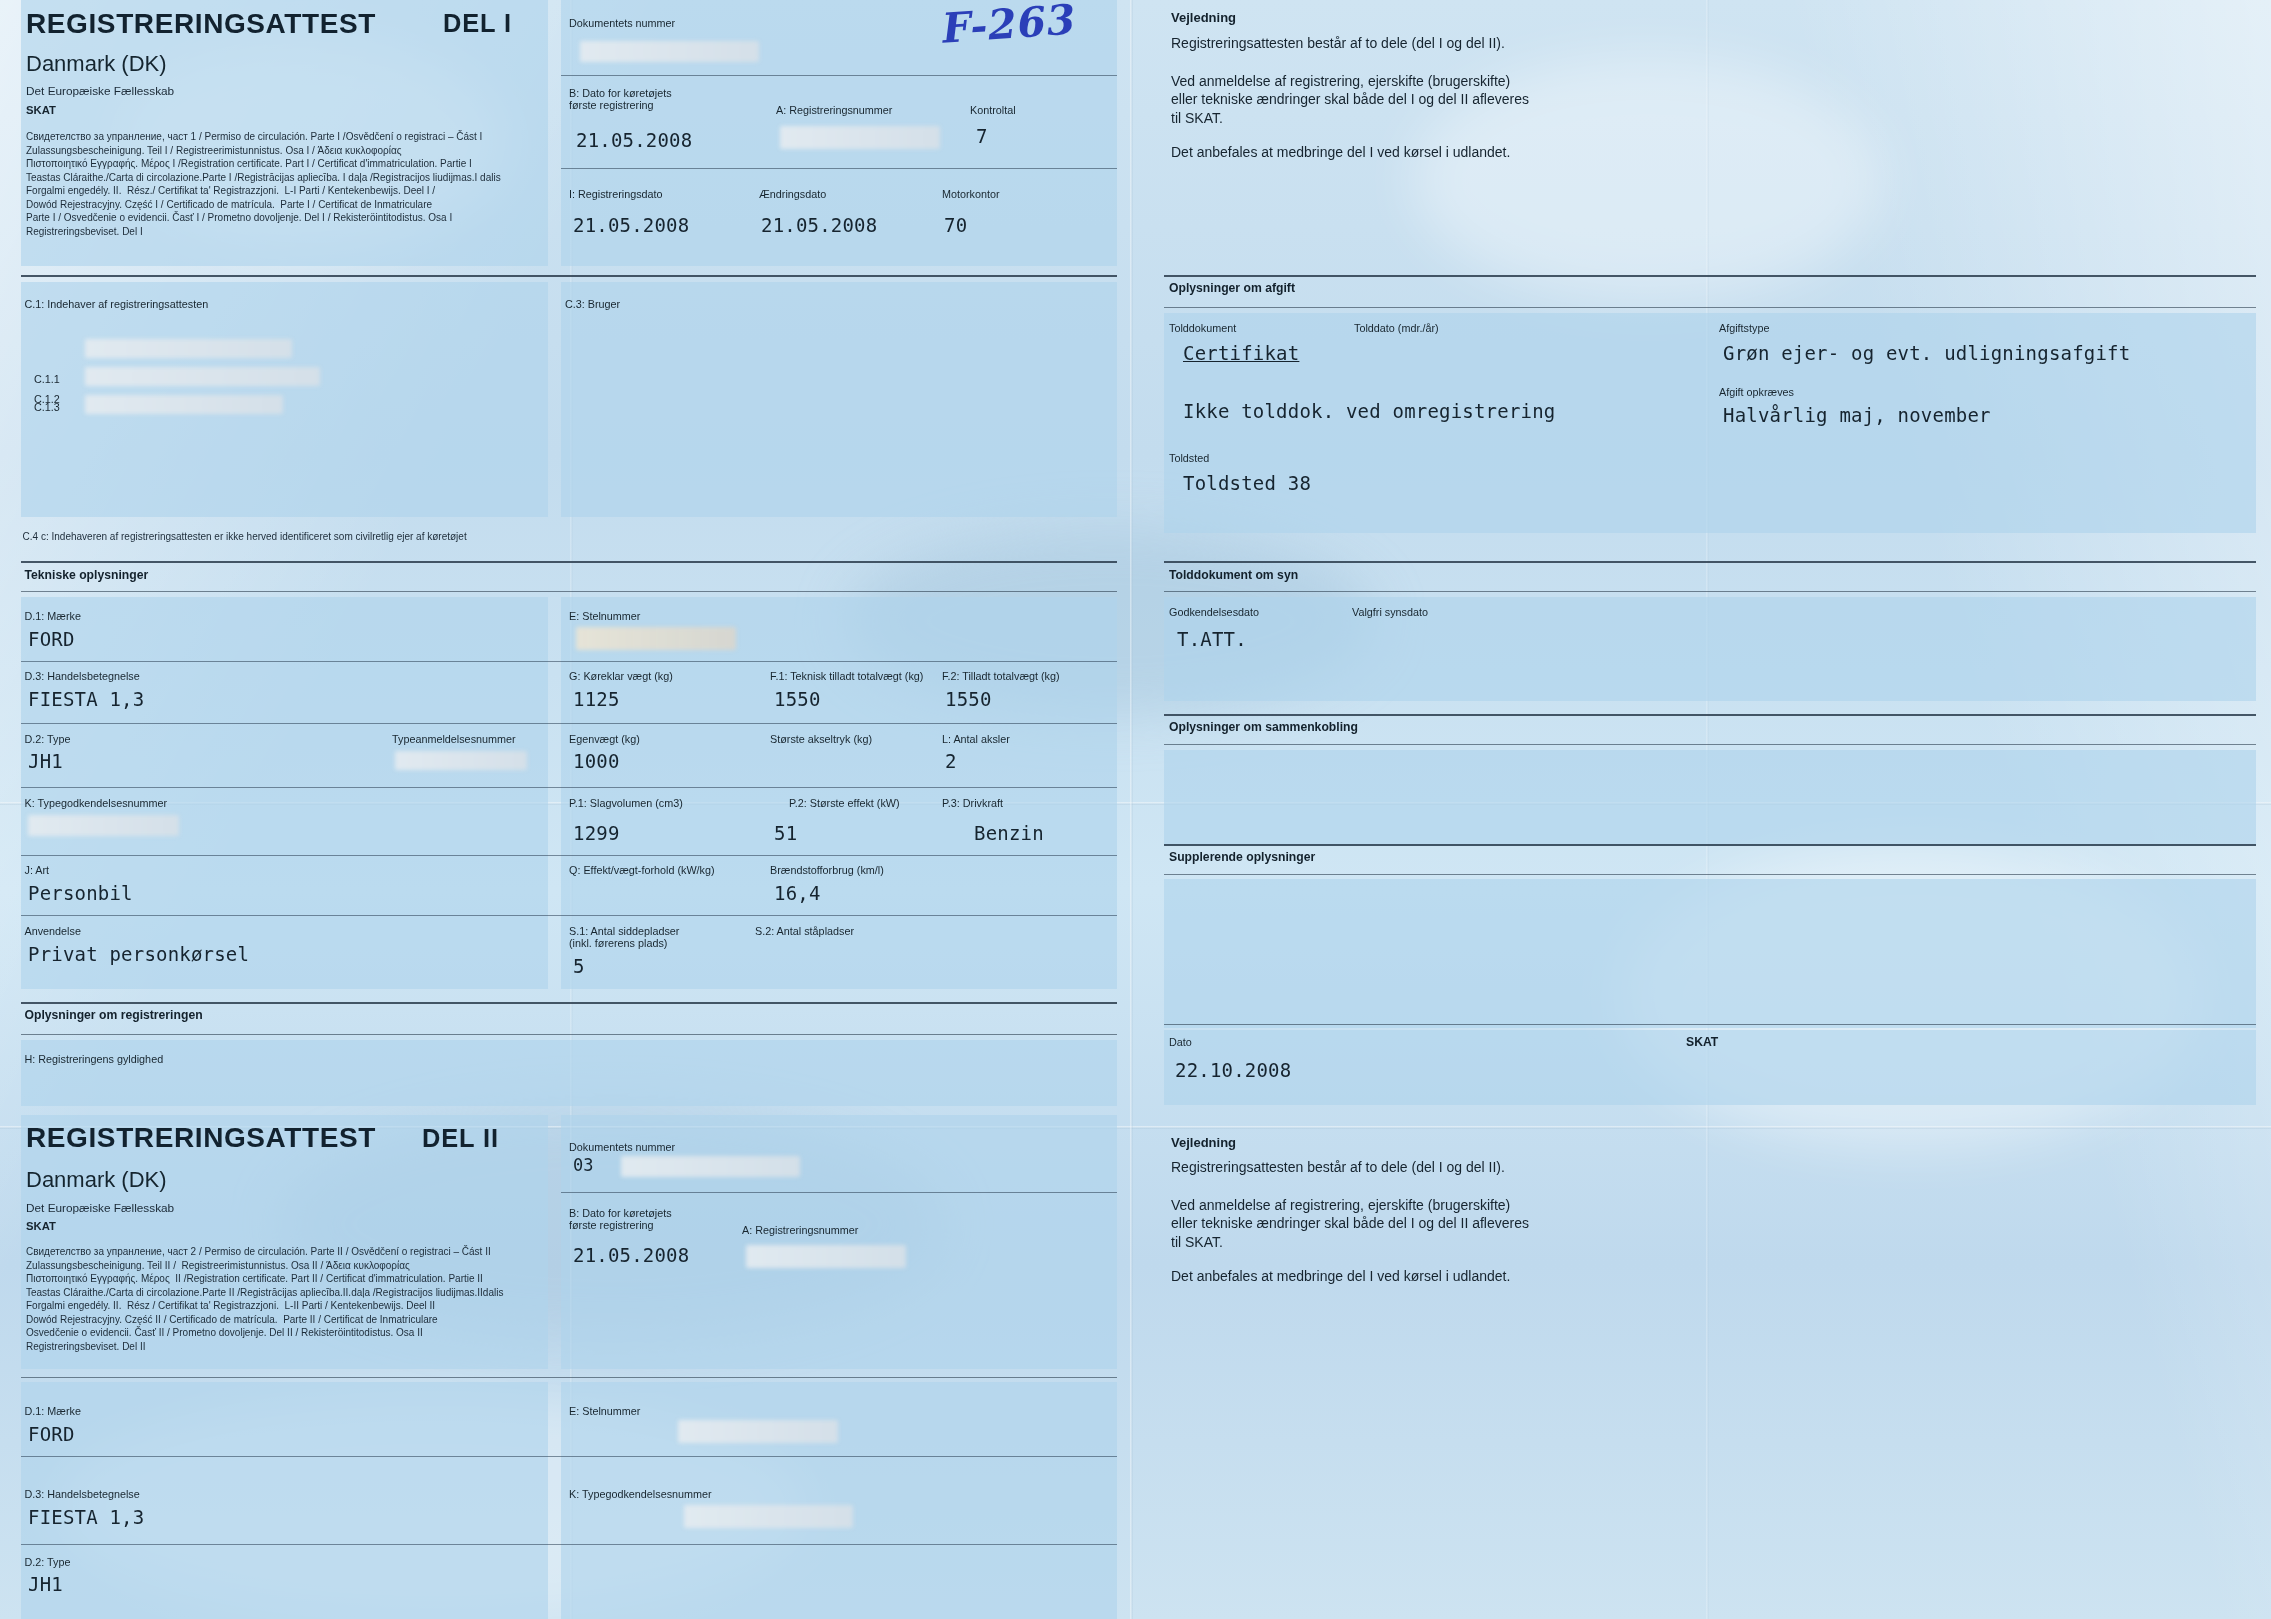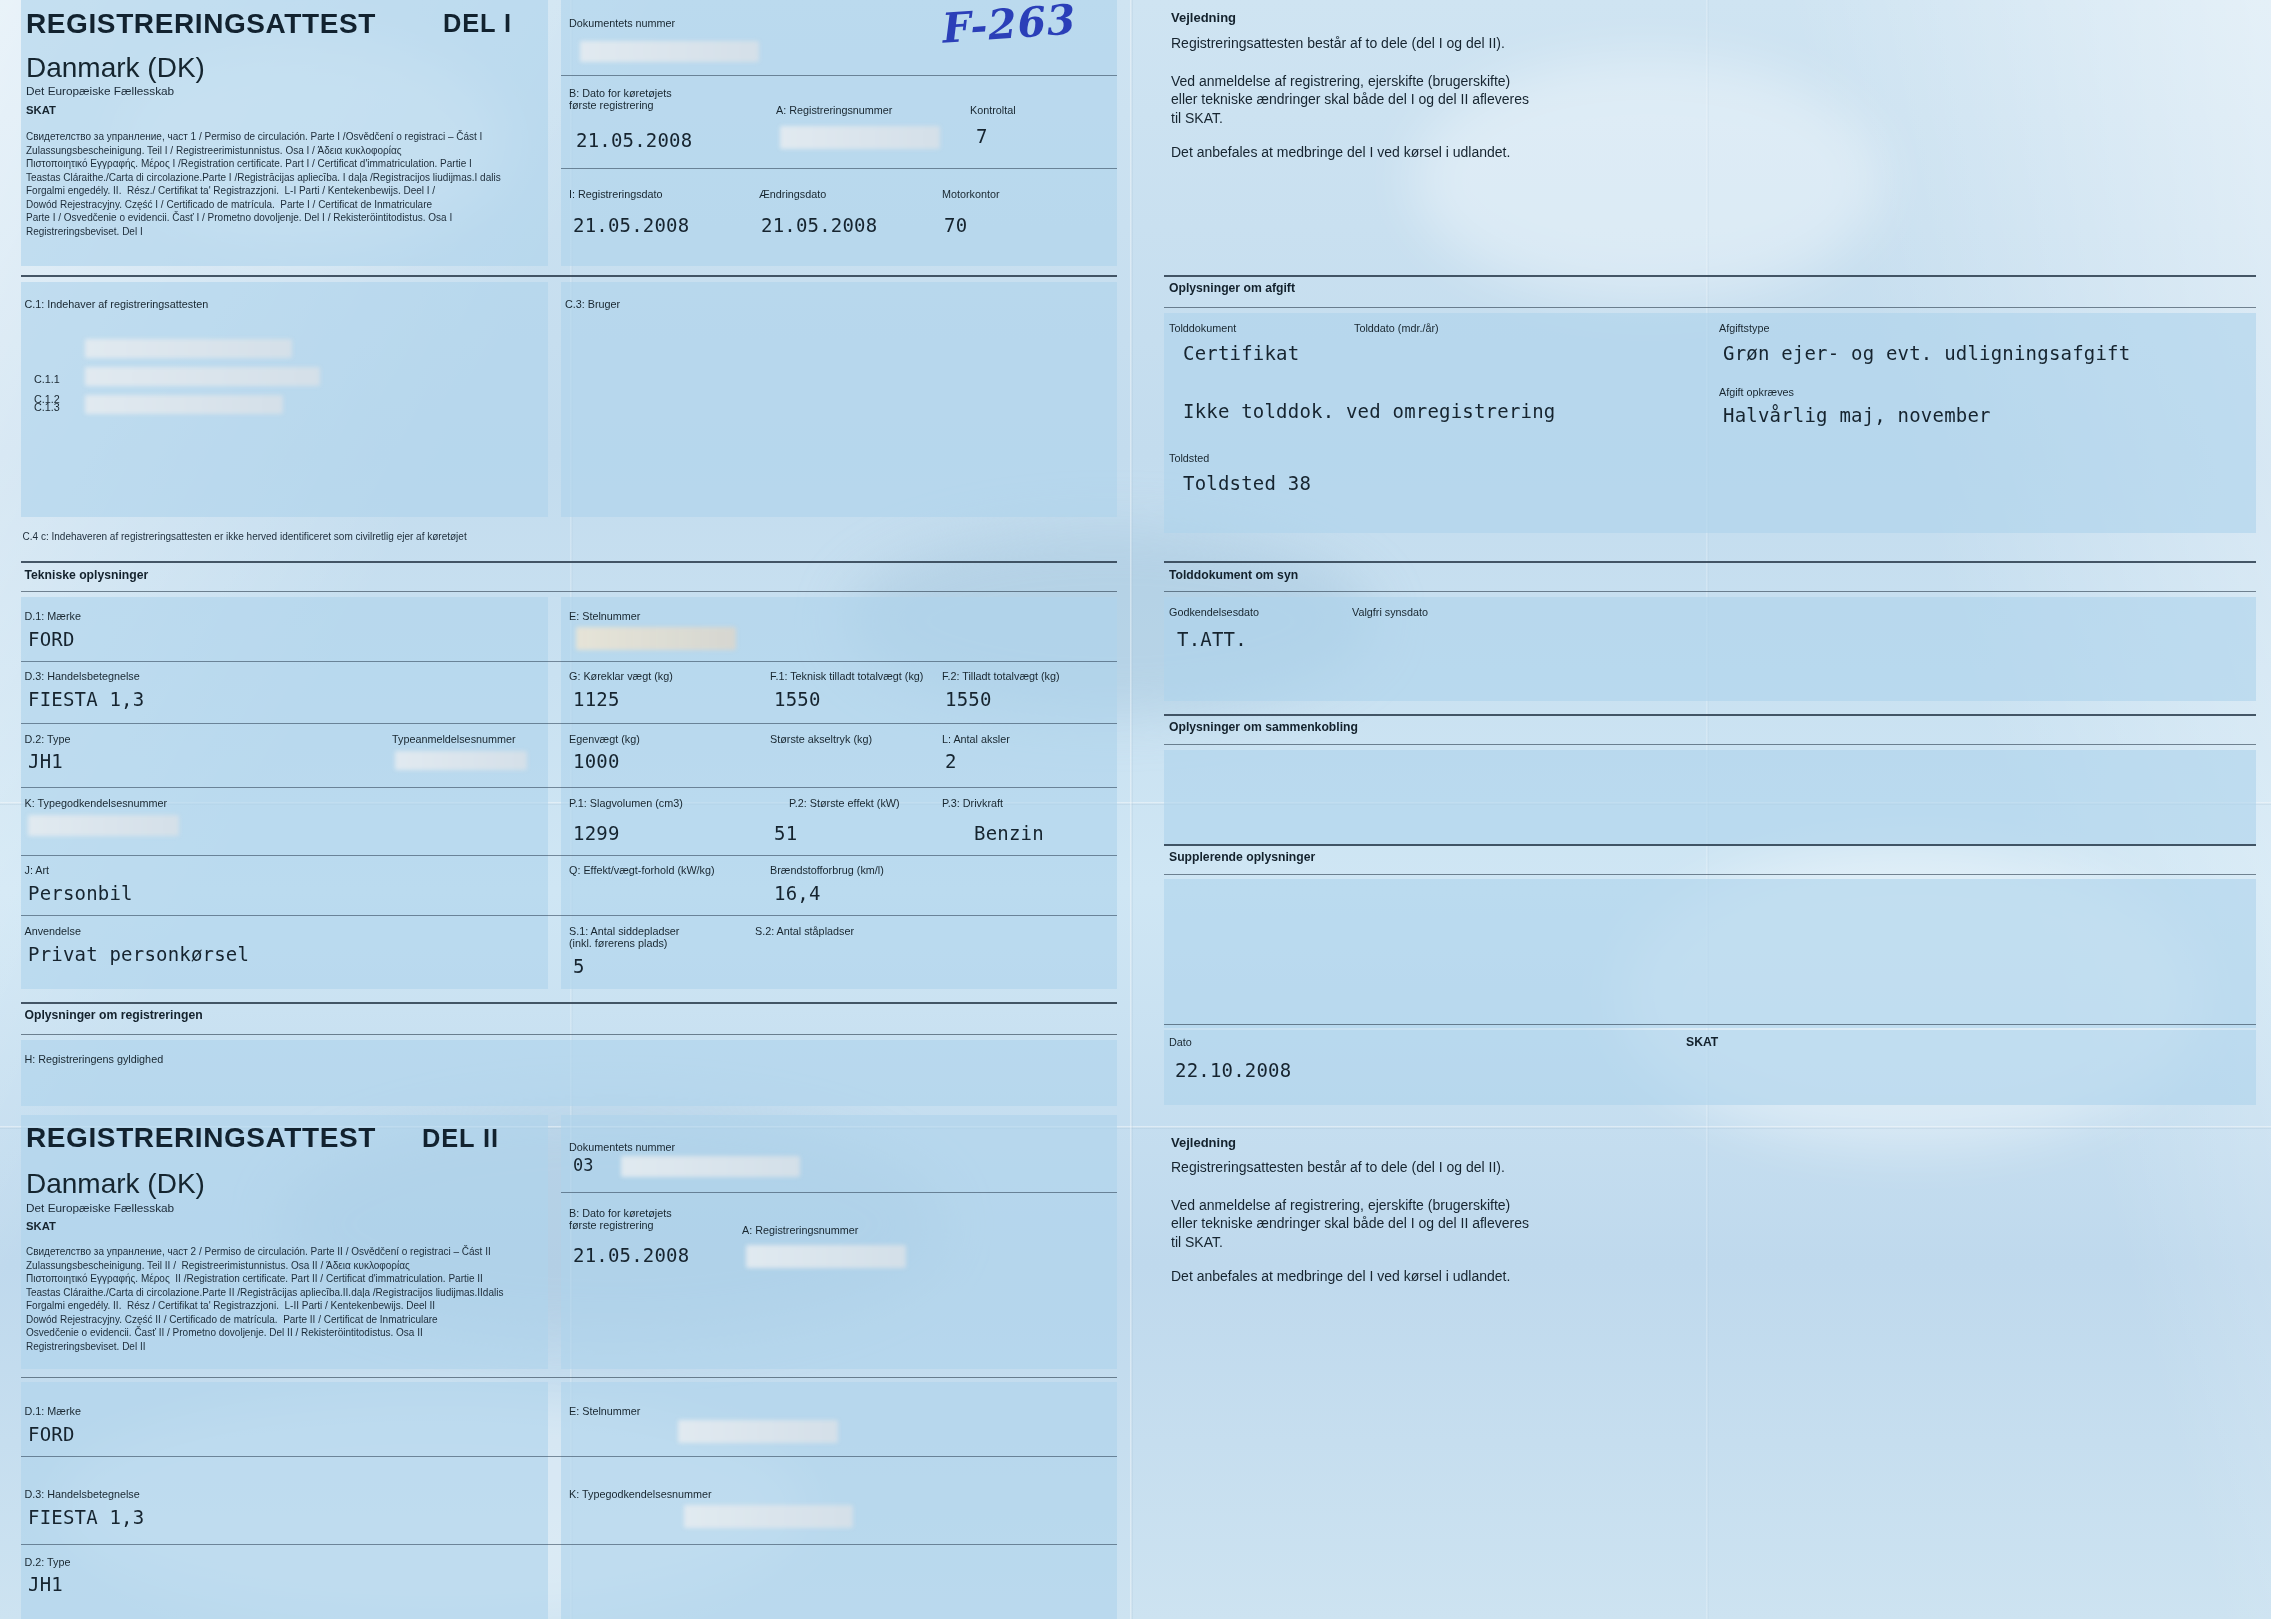--- a/index.html
+++ b/index.html
@@ -75,21 +75,21 @@
     letter-spacing: 0.6px;
     color: #12222f;
   }
   .part {
     font-size: 25.4px;
     font-weight: bold;
     letter-spacing: 0.9px;
     color: #12222f;
   }
   .country {
-    font-size: 28px;
+    font-size: 22px;
     color: #15252f;
   }
   .sub {
     font-size: 11.8px;
     color: #1a2936;
   }
   .skat {
     font-size: 11.3px;
     font-weight: bold;
     color: #16242f;
@@ -302,21 +302,21 @@
 
   <div class="rule" style="left:1164px;top:275px;width:1092px;"></div>
   <div class="t lbl-b" style="left:1169px;top:282px;">Oplysninger om afgift</div>
   <div class="rule" style="left:1164px;top:307px;width:1092px;height:0.9px;opacity:.6;"></div>
 
   <div class="panel" style="left:1164px;top:313px;width:1092px;height:220px;"></div>
 
   <div class="t lbl" style="left:1169px;top:322px;">Tolddokument</div>
   <div class="t lbl" style="left:1354px;top:322px;">Tolddato (mdr./år)</div>
   <div class="t lbl" style="left:1719px;top:322px;">Afgiftstype</div>
-  <div class="t val" style="left:1183px;top:343px;">Certifikat</div>
+  <div class="t val" style="left:1183px;top:343px;text-decoration:underline;">Certifikat</div>
   <div class="t val" style="left:1723px;top:343px;">Grøn ejer- og evt. udligningsafgift</div>
 
   <div class="t val" style="left:1183px;top:401px;">Ikke tolddok. ved omregistrering</div>
   <div class="t lbl" style="left:1719px;top:386px;">Afgift opkræves</div>
   <div class="t val" style="left:1723px;top:405px;">Halvårlig maj, november</div>
 
   <div class="t lbl" style="left:1169px;top:452px;">Toldsted</div>
   <div class="t val" style="left:1183px;top:473px;">Toldsted 38</div>
 
   <div class="rule" style="left:1164px;top:561px;width:1092px;"></div>

